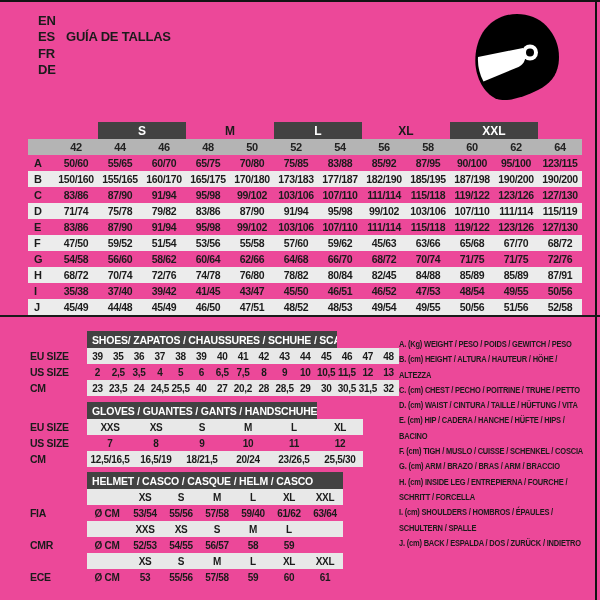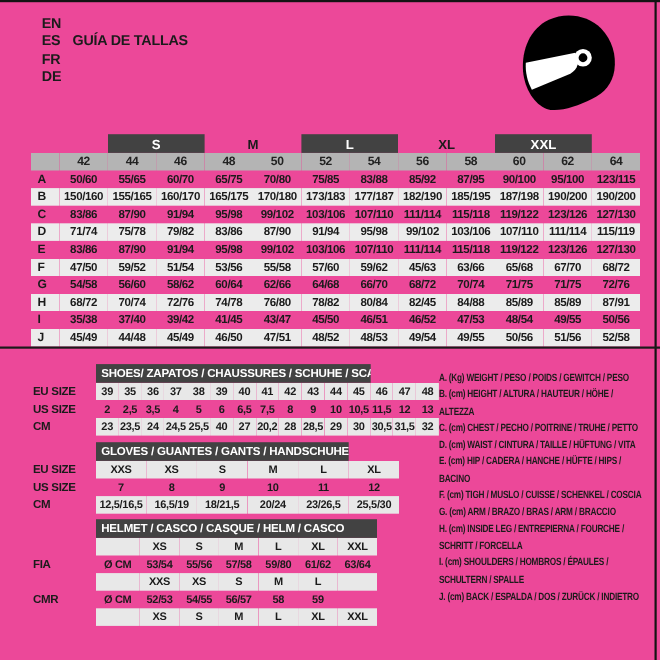--- a/index.html
+++ b/index.html
@@ -430,21 +430,21 @@
           <th class="lightband">L</th>
           <th class="lightband">XL</th>
           <th class="lightband">XXL</th>
         </tr>
         <tr>
           <th class="rlabel">FIA</th>
           <td>Ø CM</td>
           <td>53/54</td>
           <td>55/56</td>
           <td>57/58</td>
-          <td>59/80</td>
+          <td>59/40</td>
           <td>61/62</td>
           <td>63/64</td>
         </tr>
         <tr>
           <td></td>
           <td class="lightband"></td>
           <th class="lightband">XXS</th>
           <th class="lightband">XS</th>
           <th class="lightband">S</th>
           <th class="lightband">M</th>
@@ -463,20 +463,30 @@
         </tr>
         <tr>
           <td></td>
           <td class="lightband"></td>
           <th class="lightband">XS</th>
           <th class="lightband">S</th>
           <th class="lightband">M</th>
           <th class="lightband">L</th>
           <th class="lightband">XL</th>
           <th class="lightband">XXL</th>
+        </tr>
+        <tr>
+          <th class="rlabel">ECE</th>
+          <td>Ø CM</td>
+          <td>53</td>
+          <td>55/56</td>
+          <td>57/58</td>
+          <td>59</td>
+          <td>60</td>
+          <td>61</td>
         </tr>
       </tbody>
   </table>
 
   <div class="legend" id="legend">
       <div class="legend-item">A. (Kg) WEIGHT / PESO / POIDS / GEWITCH / PESO</div>
       <div class="legend-item">B. (cm) HEIGHT / ALTURA / HAUTEUR / HÖHE / ALTEZZA</div>
       <div class="legend-item">C. (cm) CHEST / PECHO / POITRINE / TRUHE / PETTO</div>
       <div class="legend-item">D. (cm) WAIST / CINTURA / TAILLE / HÜFTUNG / VITA</div>
       <div class="legend-item">E. (cm) HIP / CADERA / HANCHE / HÜFTE / HIPS / BACINO</div>

